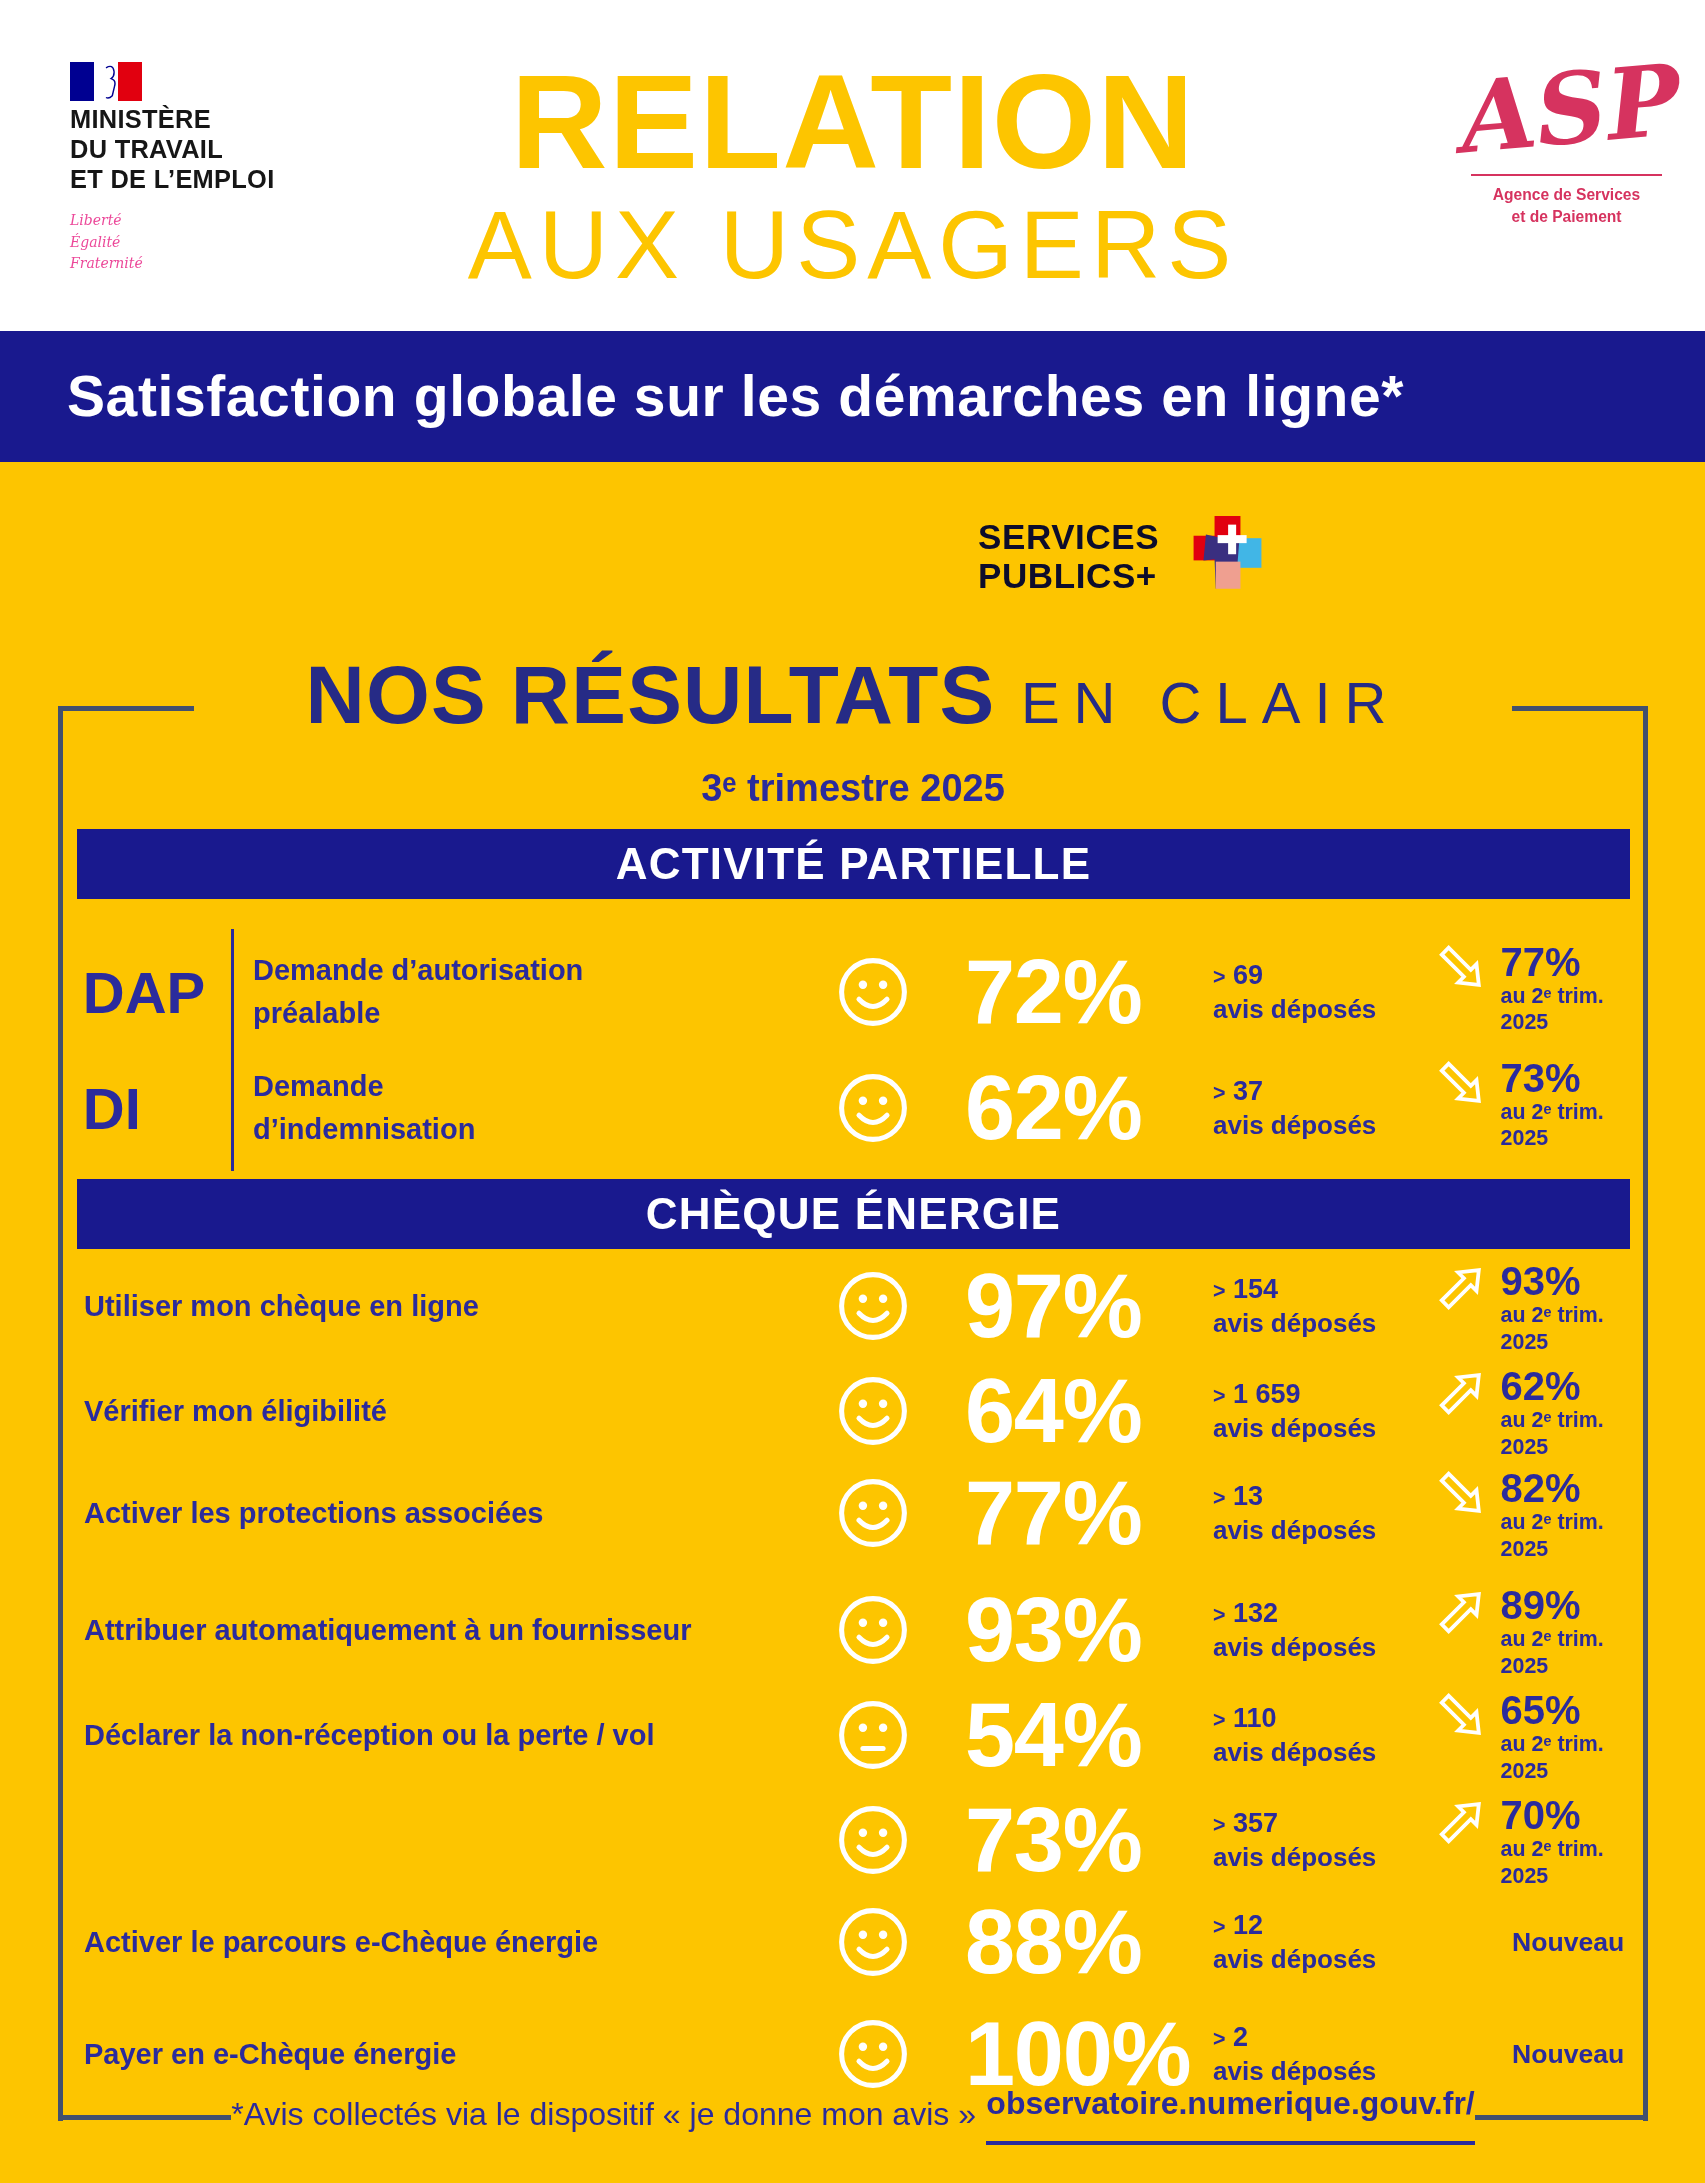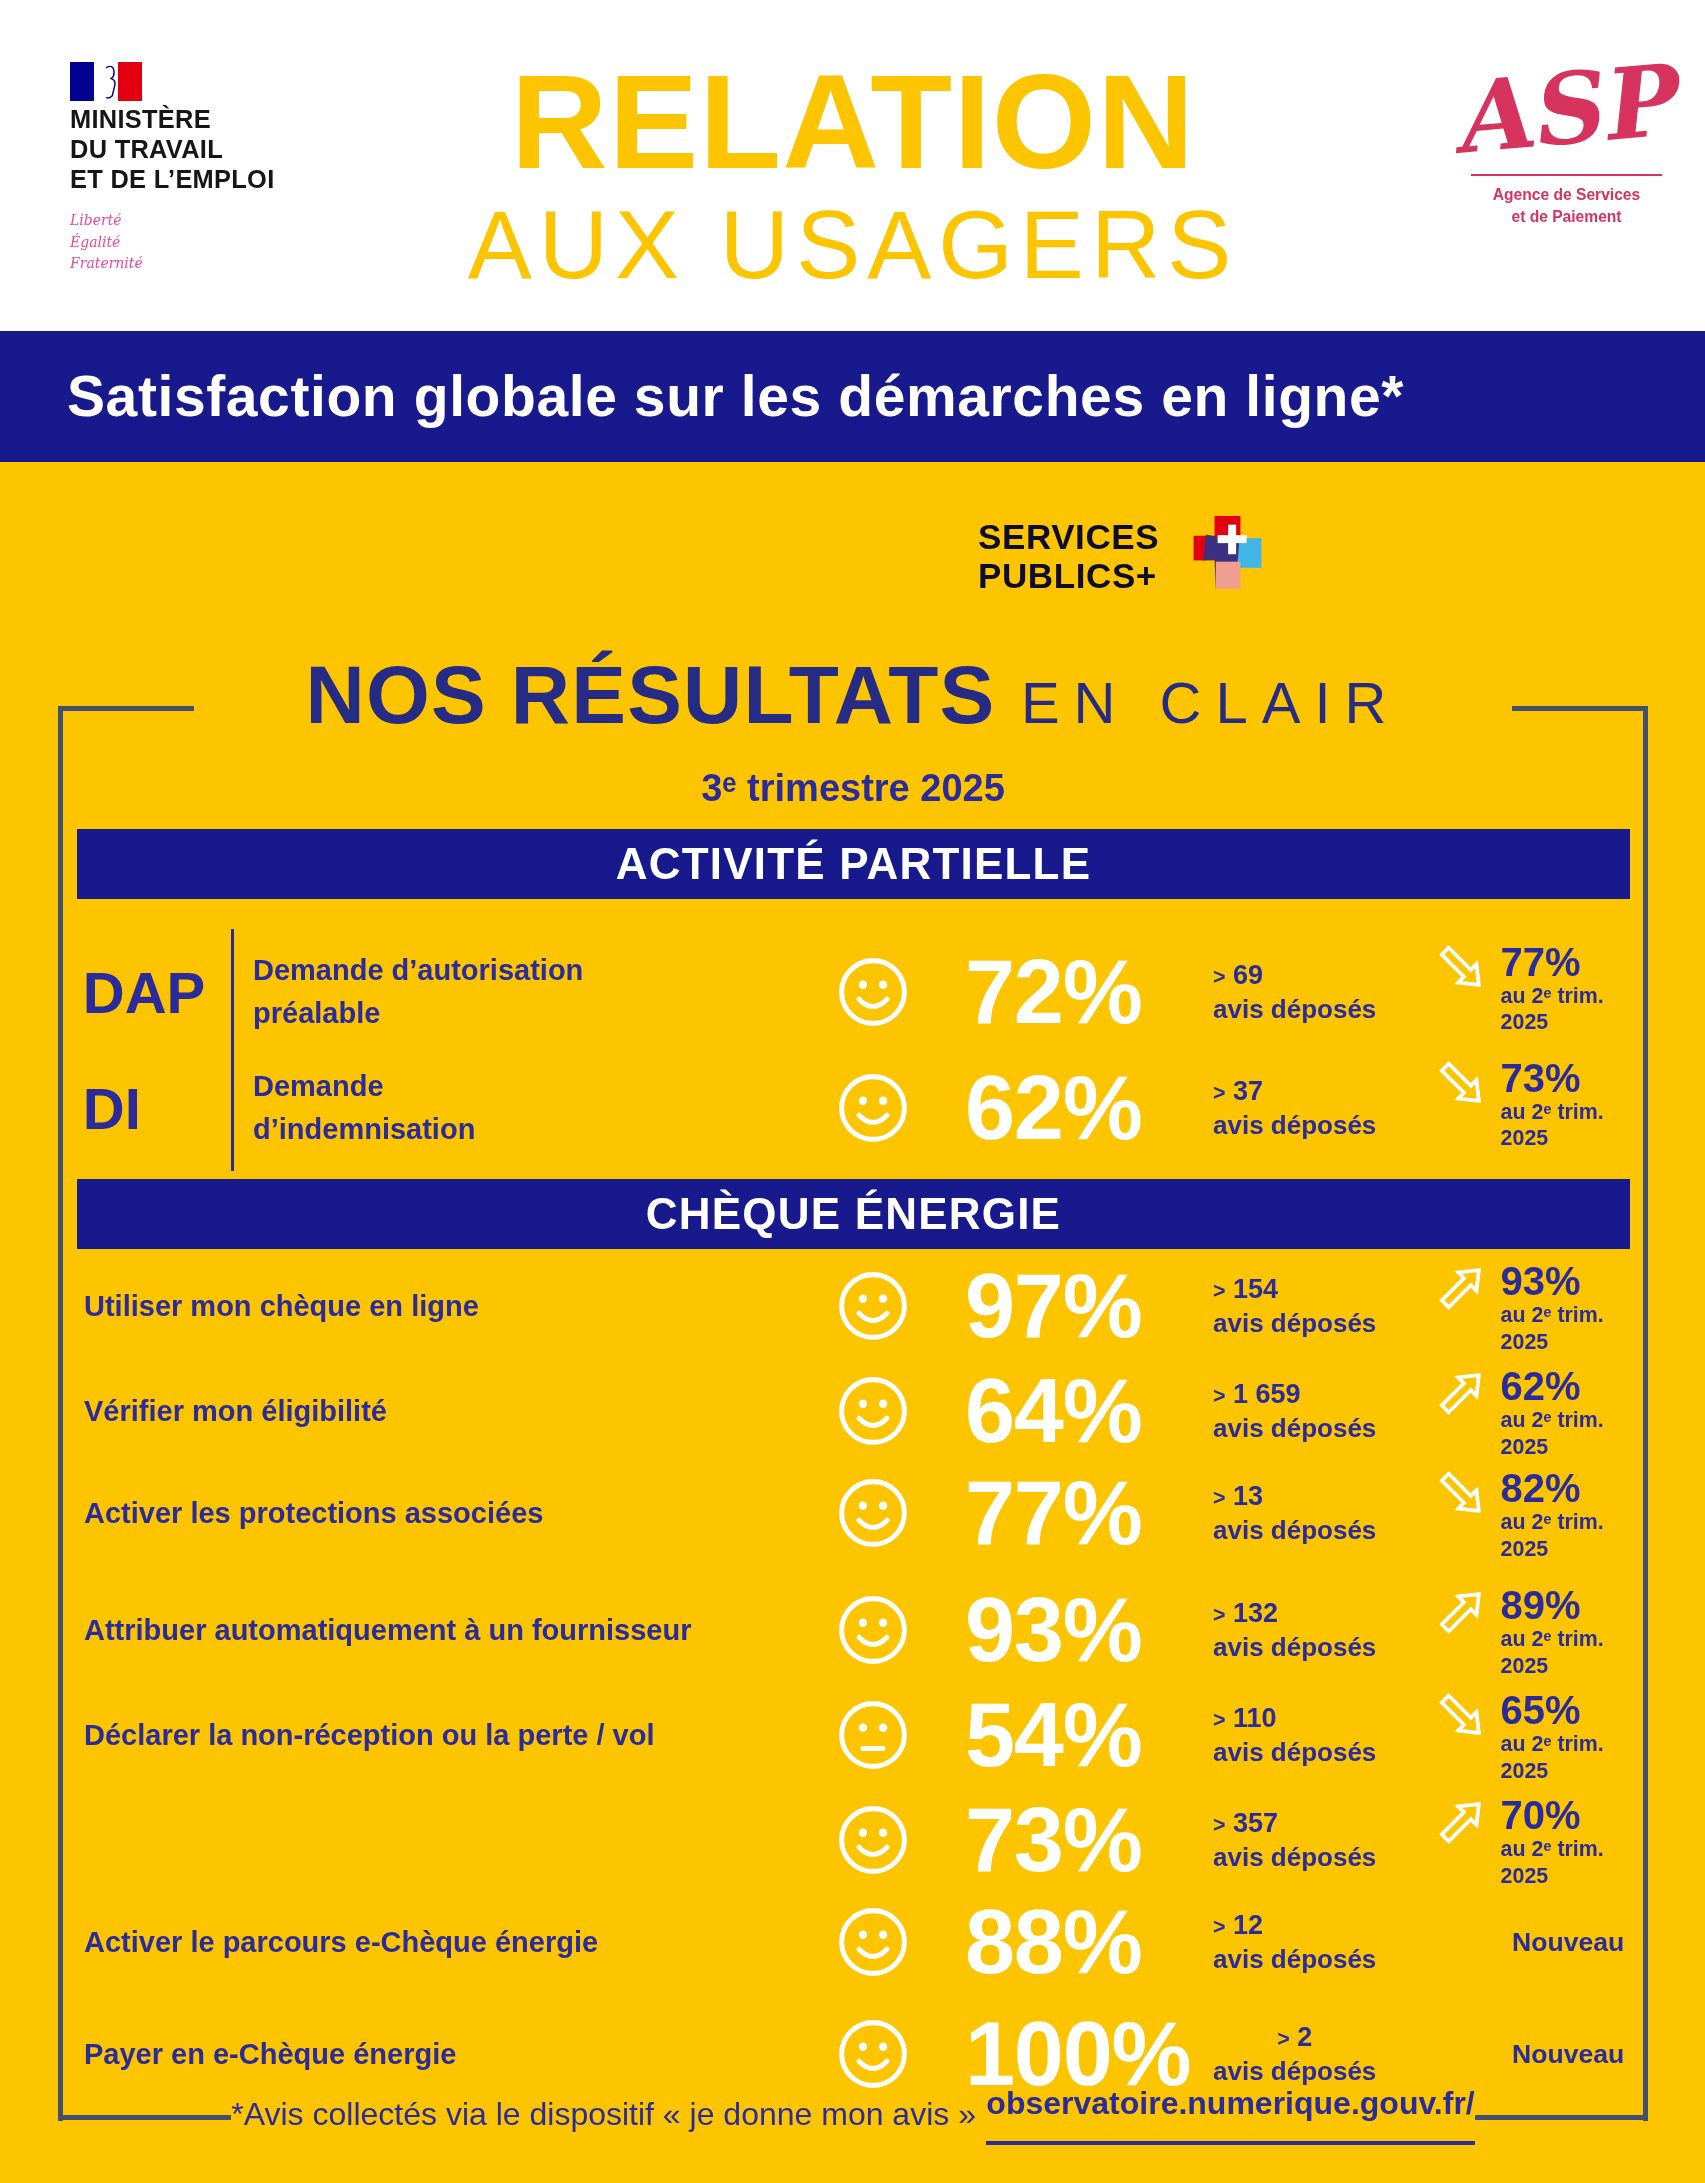--- a/index.html
+++ b/index.html
@@ -380,21 +380,21 @@
             <circle cx="84" cy="53" r="7.5" fill="#fff"></circle>
             <path d="M41 79 Q66 105 91 79" fill="none" stroke="#fff" stroke-width="9" stroke-linecap="round"></path>
           </svg>
           <div class="value">88%</div>
           <div class="count">
             <div class="count-line"><span class="gt">&gt;</span> 12</div>
             <div class="count-label">avis déposés</div>
           </div>
           <div class="badge">Nouveau</div>
         </div>
-        <div class="row ce" style="top: 1537px; text-align: center;">
+        <div class="row ce" style="top: 1537px;">
           <div class="label">Payer en e-Chèque énergie</div>
           <svg viewBox="0 0 132 132" class="face-svg">
             <circle cx="66" cy="66" r="56" fill="none" stroke="#fff" stroke-width="9"></circle>
             <circle cx="48" cy="53" r="7.5" fill="#fff"></circle>
             <circle cx="84" cy="53" r="7.5" fill="#fff"></circle>
             <path d="M41 79 Q66 105 91 79" fill="none" stroke="#fff" stroke-width="9" stroke-linecap="round"></path>
           </svg>
           <div class="value">100%</div>
           <div class="count">
             <div class="count-line"><span class="gt">&gt;</span> 2</div>

